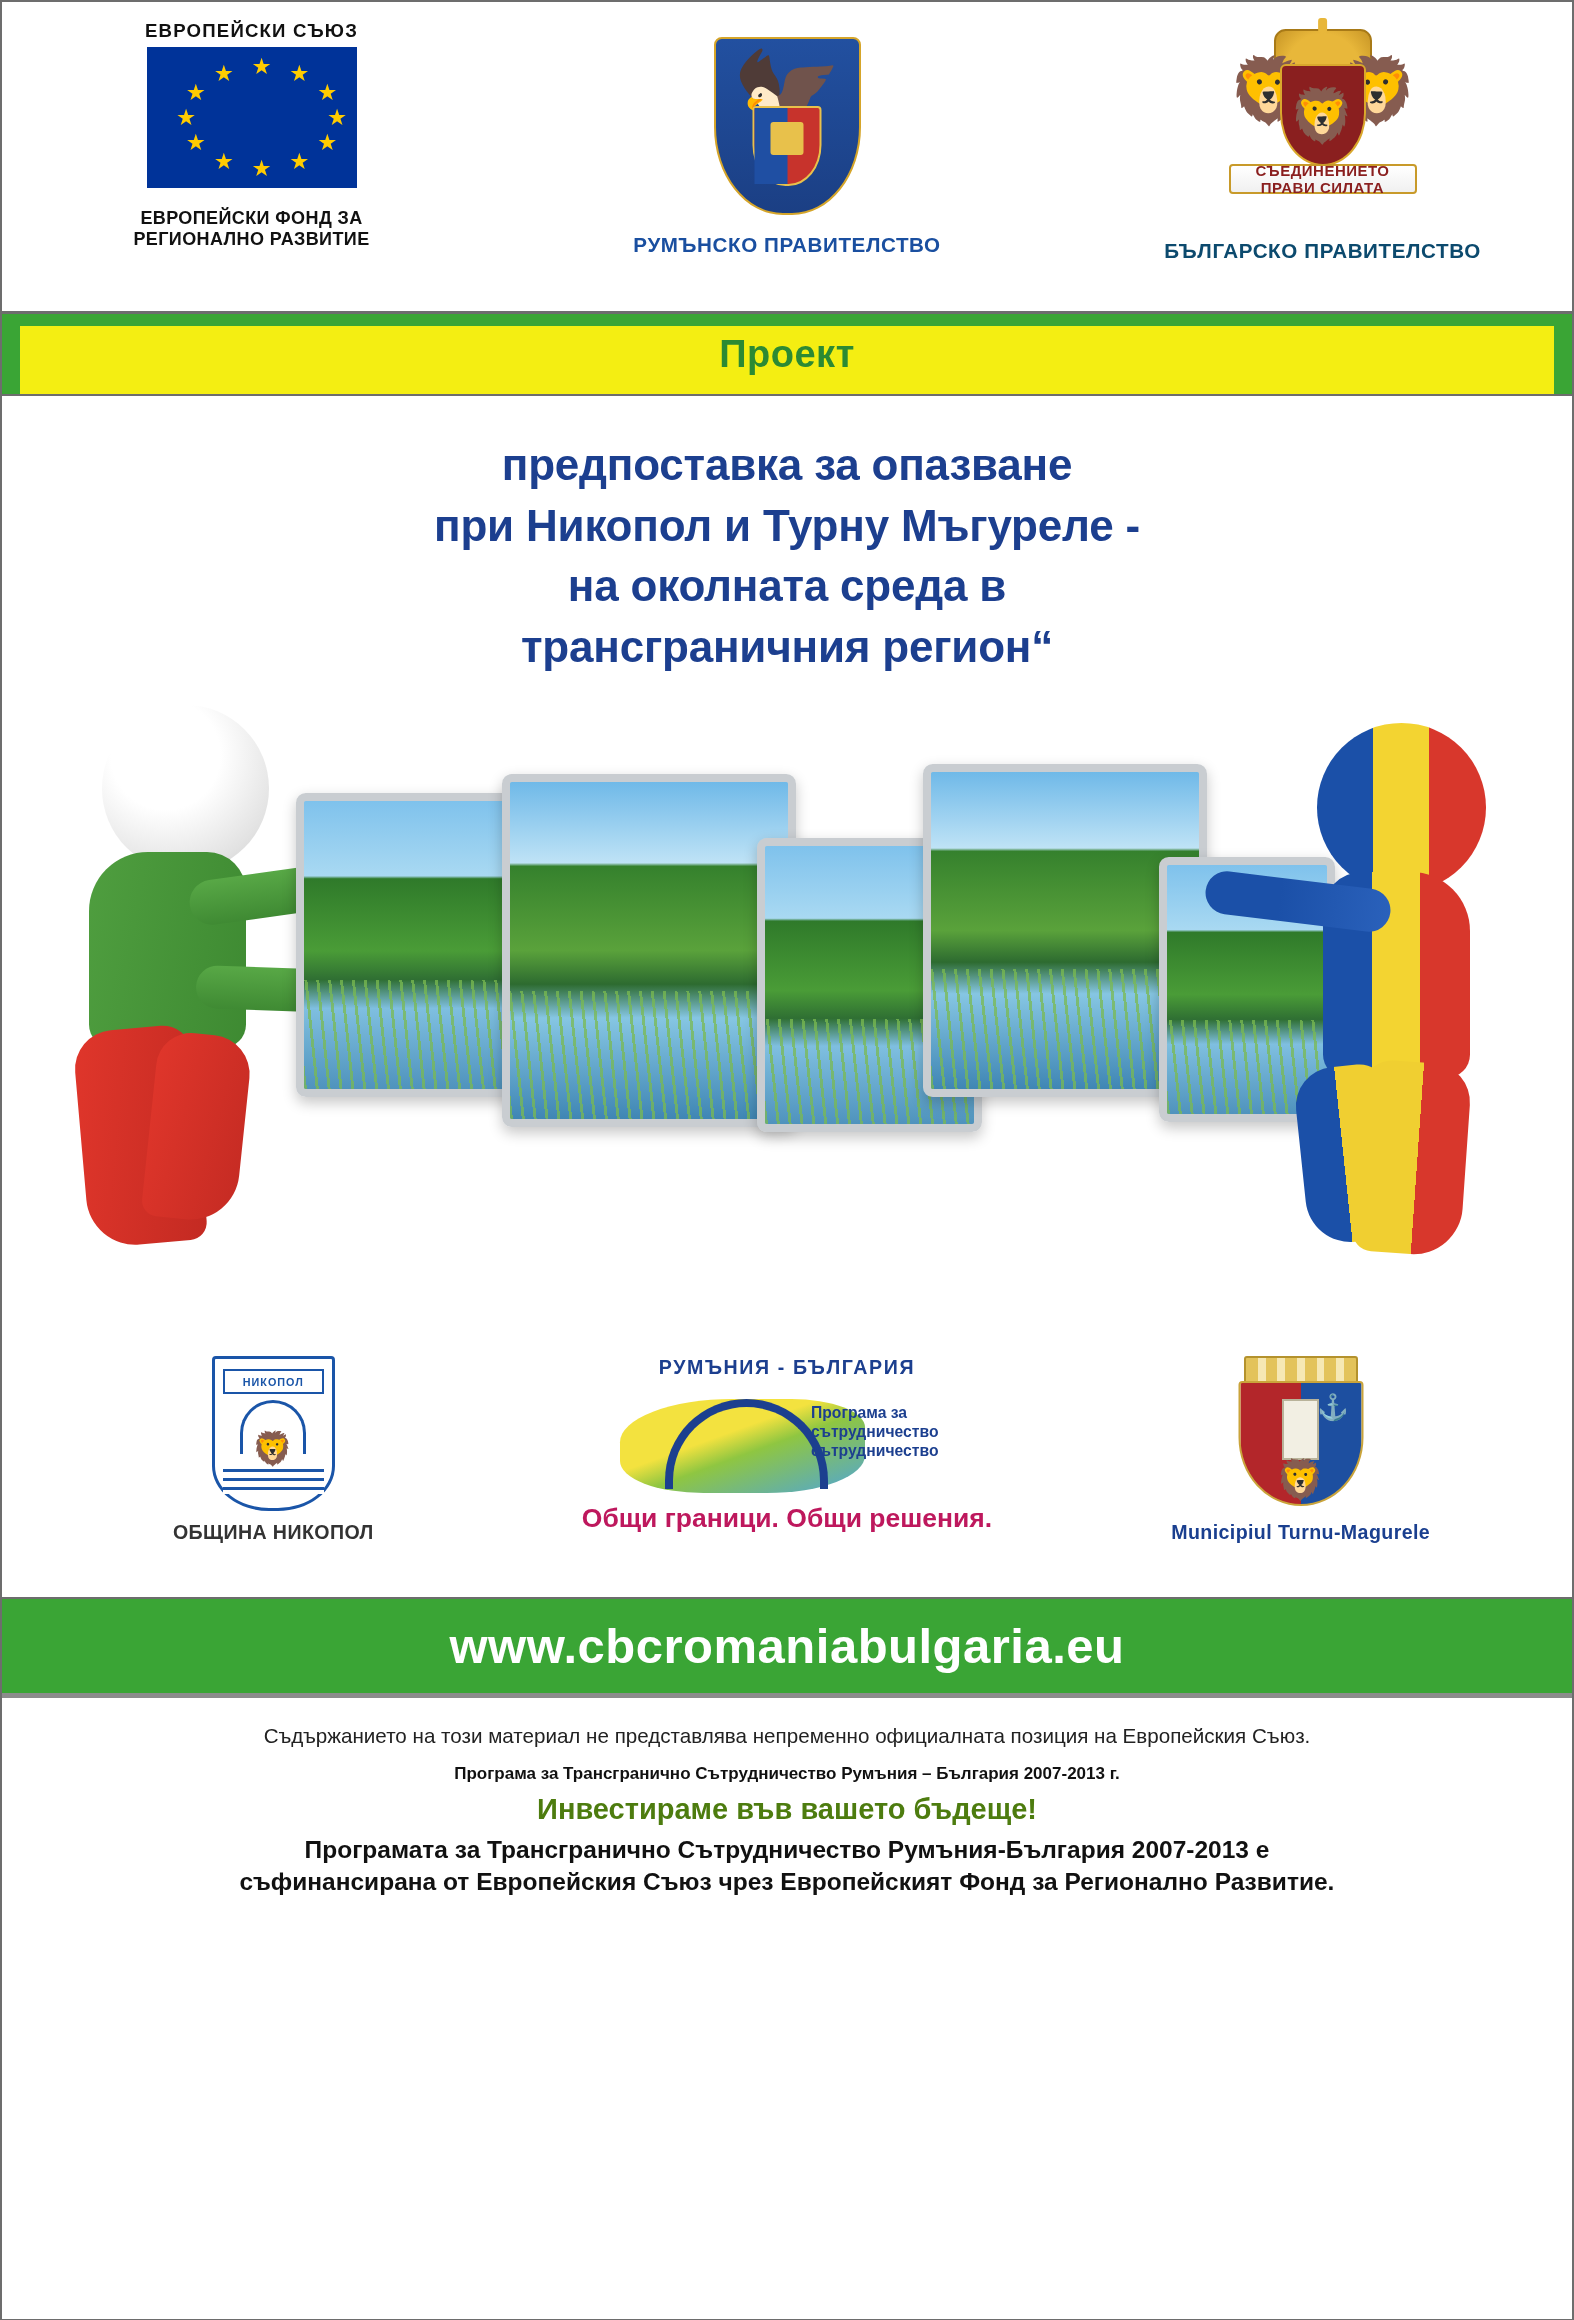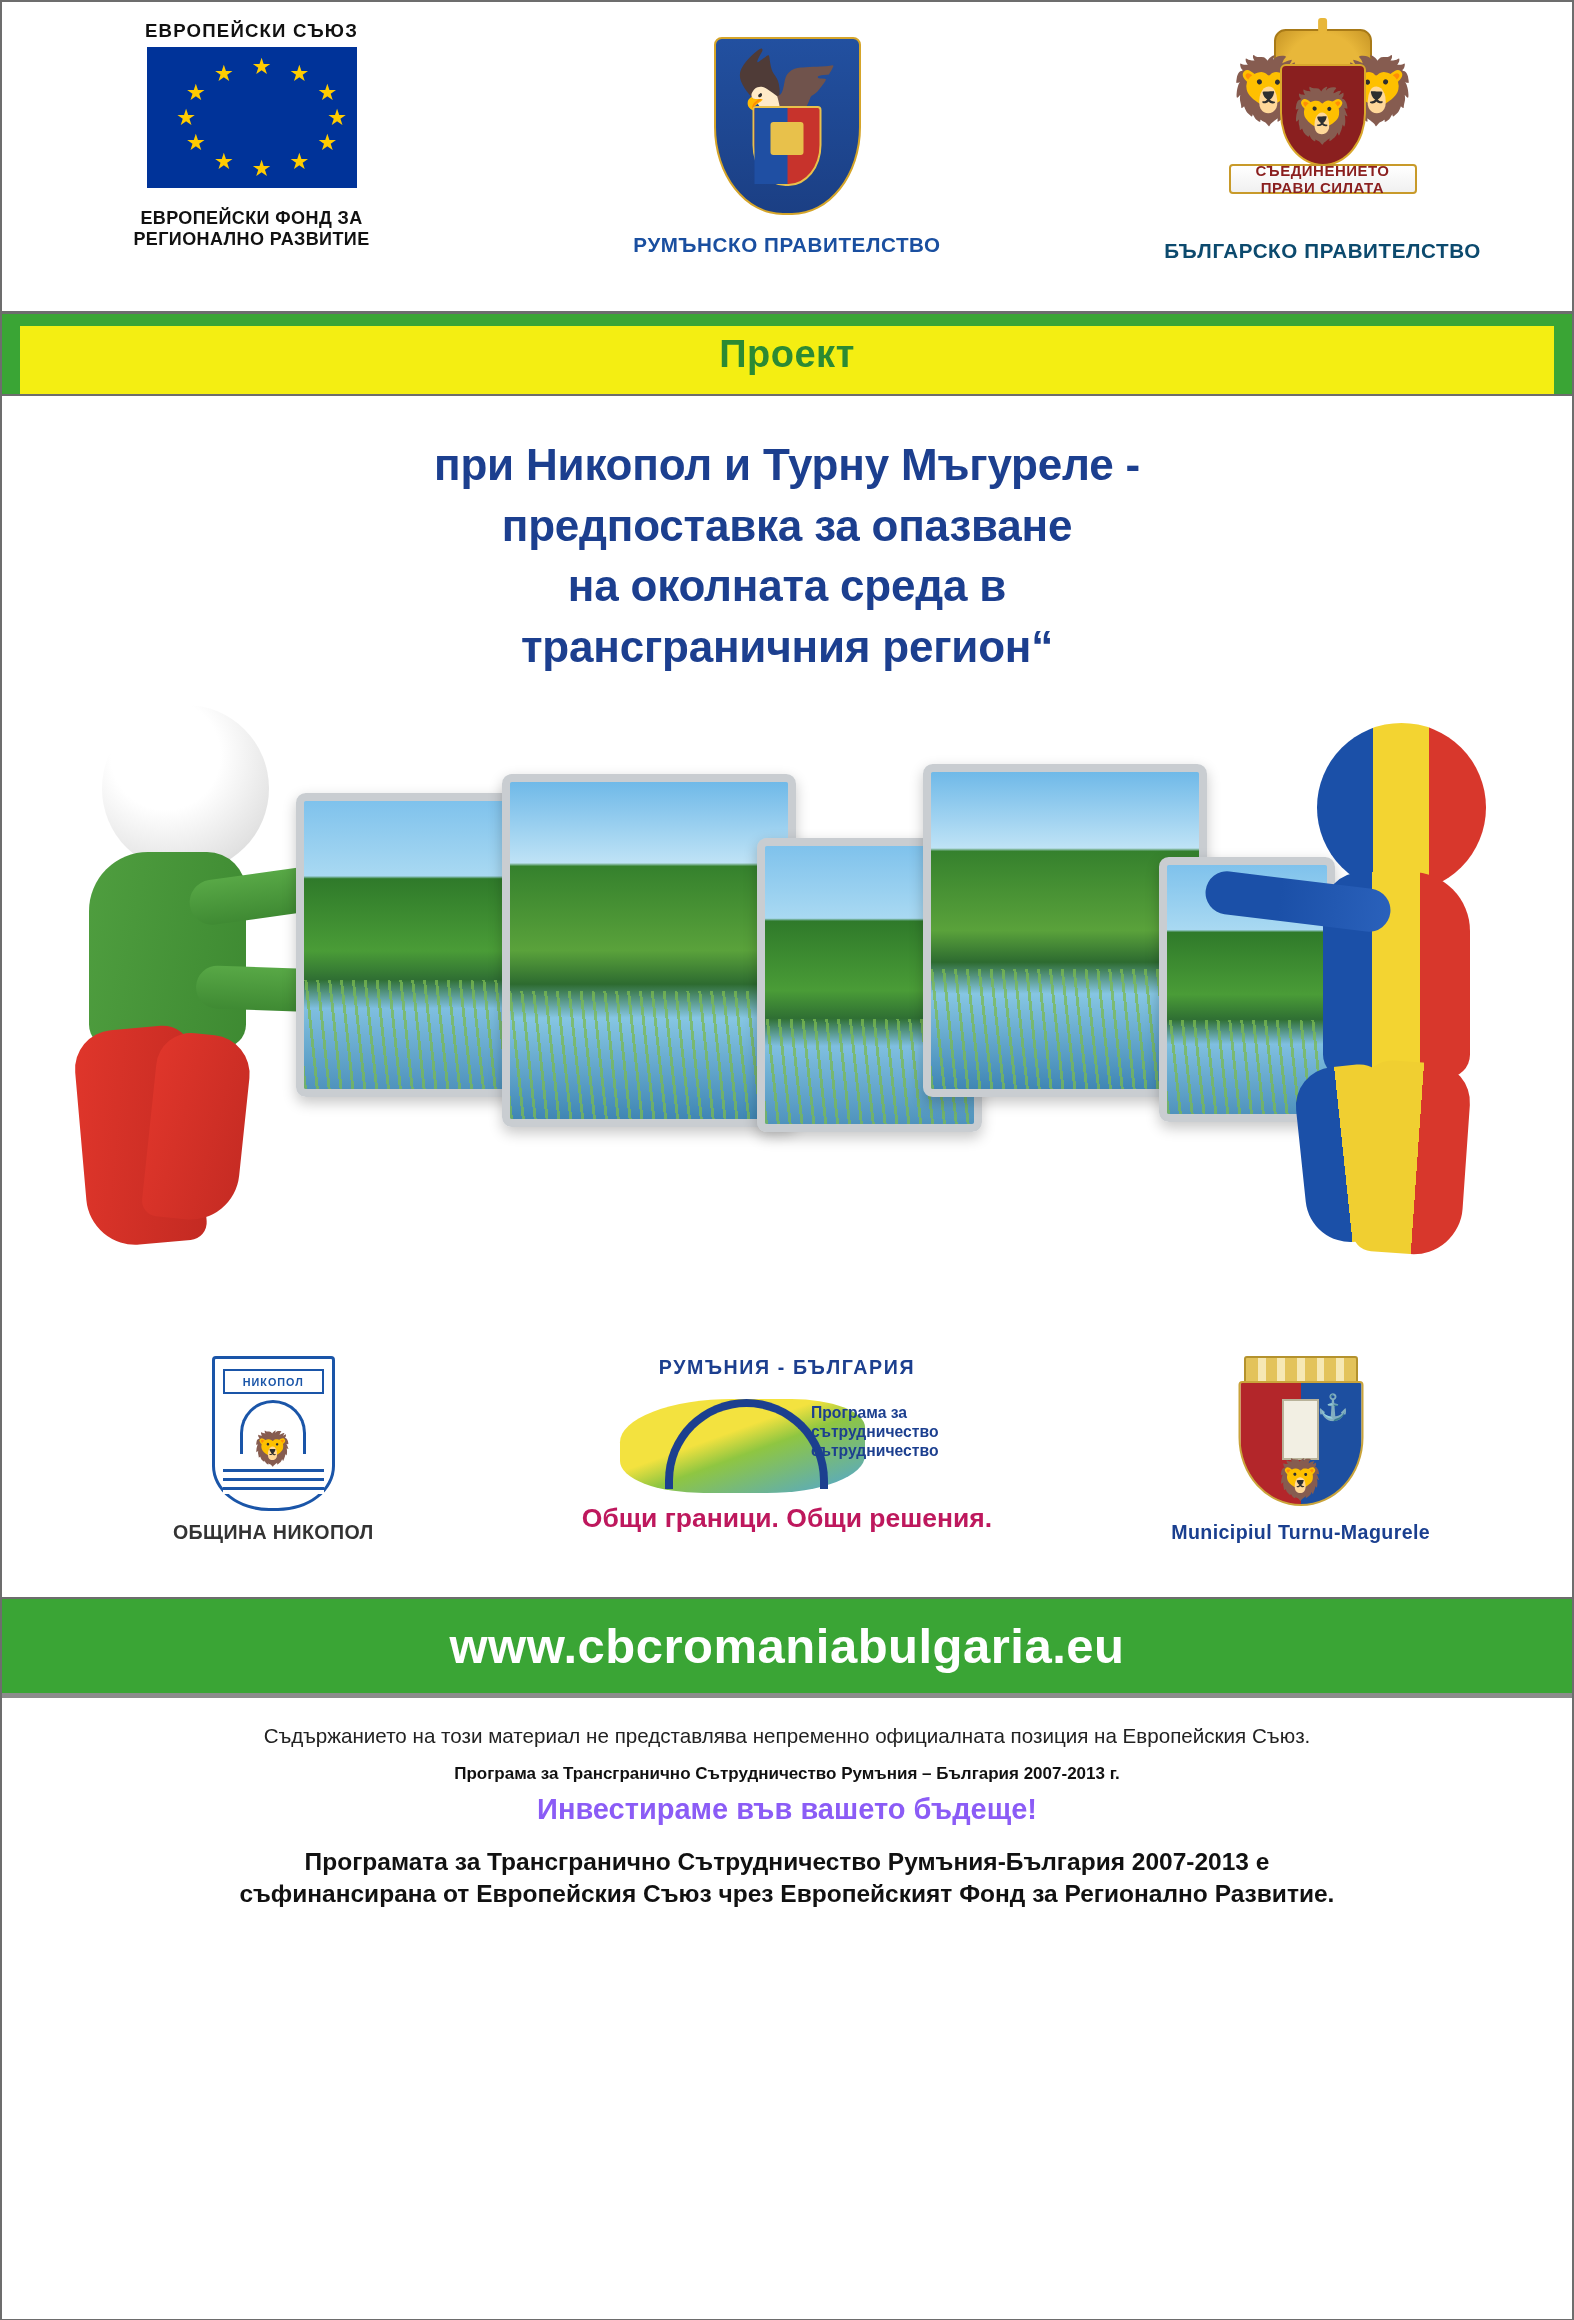--- a/index.html
+++ b/index.html
@@ -539,21 +539,21 @@
 
   
   .footer {
     flex: 1;
     text-align: center;
     padding: 25.5px 39px 9.8px 39px;
     box-sizing: border-box;
   }
   .f1 { font-size: 20.6px; color: #222; margin-bottom: 15.7px; }
   .f2 { font-size: 17px; font-weight: bold; color: #111; margin-bottom: 9.8px; }
-  .f3 { font-size: 29px; font-weight: bold; color: #8b5cf6; margin-bottom: 20px; }
+  .f3 { font-size: 29px; font-weight: bold; color: #4d7c0f; margin-bottom: 8px; }
   .f4 { font-size: 24.5px; font-weight: bold; color: #111; line-height: 1.3; }
 </style>
 </head>
 <body>
 
 <div class="poster">
 
   <div class="header">
 
     <div class="logo-block eu-block">
@@ -625,22 +625,22 @@
       <div class="gov-label-green">БЪЛГАРСКО ПРАВИТЕЛСТВО</div>
     </div>
   </div>
 
   <div class="band">
     <div class="band-strip-top"></div>
     <div class="band-title">Проект</div>
   </div>
 
   <div class="title-area">
+    <div class="title-line">предпоставка за опазване</div>
     <div class="title-line">при Никопол и Турну Мъгуреле -</div>
-    <div class="title-line">предпоставка за опазване</div>
     <div class="title-line">на околната среда в</div>
     <div class="title-line">трансграничния регион“</div>
   </div>
 
   <div class="art">
     <div class="art-inner">
 
       <div class="fig-green">
         <div class="fg-head"></div>
         <div class="fg-body"></div>

